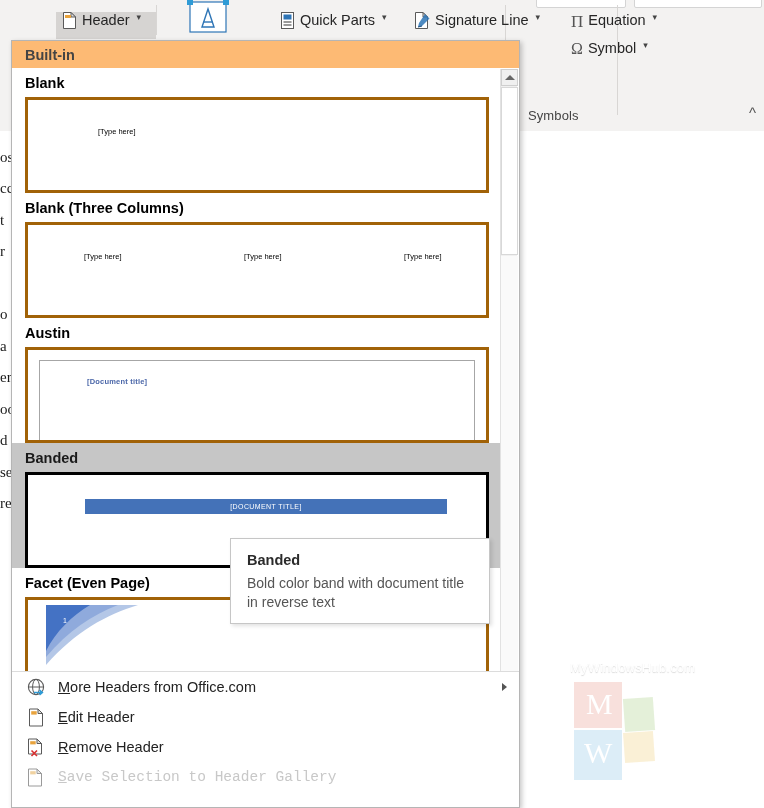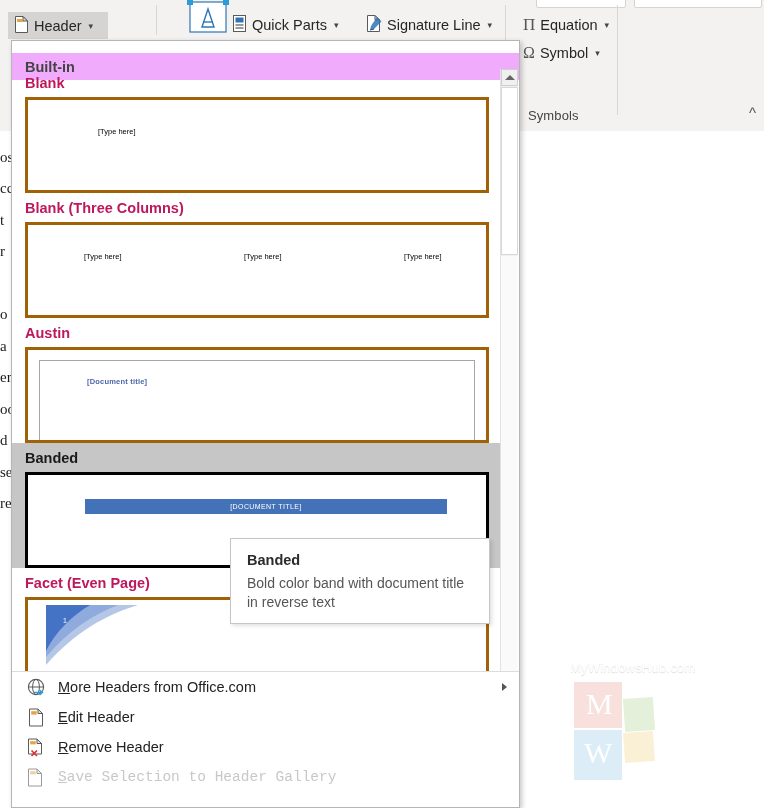--- a/index.html
+++ b/index.html
@@ -33,23 +33,23 @@
   }
   .ribbon-topboxes { position: absolute; left: 0; top: 0; width: 764px; height: 8px; }
   .topbox {
     position: absolute; top: -12px; height: 20px;
     background: #ffffff; border: 1px solid #d4d4d4; border-radius: 2px;
   }
   .tb1 { left: 536px; width: 90px; }
   .tb2 { left: 634px; width: 128px; }
 
   .rb-btn {
-    position: absolute; display: flex; align-items: center; gap: 5px;
+    position: absolute; display: flex; align-items: flex-start; gap: 5px;
     height: 26px; padding: 0 6px; cursor: default;
-    font-size: 14.5px; color: #262626; white-space: nowrap;
+    font-size: 14.5px; color: #262626; white-space: nowrap; margin-left: 48px;
   }
   .rb-btn .caret { font-size: 9px; color: #444; margin-left: 2px; }
 
   #btn-header {
     left: 8px; top: 12px; width: 100px; height: 27px;
     background: #d6d4d2;
   }
   #btn-quickparts { left: 226px; top: 12px; }
   #btn-signature  { left: 360px; top: 12px; }
   #btn-equation   { left: 517px; top: 12px; }
@@ -77,35 +77,35 @@
   }
 
   
   .gallery {
     position: absolute; left: 11px; top: 40px; width: 509px; height: 768px;
     background: #ffffff; border: 1px solid #b5b5b5;
     box-shadow: 2px 2px 5px rgba(0,0,0,.22);
     overflow: hidden;
   }
   .gallery-title {
-    position: absolute; left: 0; top: 12px; width: 507px; height: 27px;
-    background: #f0abfc;
+    position: absolute; left: 0; top: 0; width: 507px; height: 27px;
+    background: #fdba74;
     display: flex; align-items: center; padding-left: 13px;
     font-size: 14.5px; font-weight: bold; color: #444;
   }
 
   .gal-scrollport {
     position: absolute; left: 0; top: 27px; width: 490px; height: 625px;
     overflow: hidden;
   }
   .gal-item { position: relative; width: 490px; }
   .gal-item.sel { background: #c6c6c6; }
   .gal-item-label {
     padding: 7px 0 6px 13px;
-    font-size: 14.5px; font-weight: bold; color: #be185d;
+    font-size: 14.5px; font-weight: bold; color: #000000;
   }
   .gal-item.sel .gal-item-label { color: #1a1a1a; }
   .gal-preview {
     margin: 0 13px 0 13px; height: 96px; background: #ffffff;
     border: 3px solid #a16207; position: relative; overflow: hidden;
   }
   .gal-item.sel .gal-preview { border-color: #000; }
 
   .ph-type {
     position: absolute; font-family: "Liberation Sans", sans-serif;

